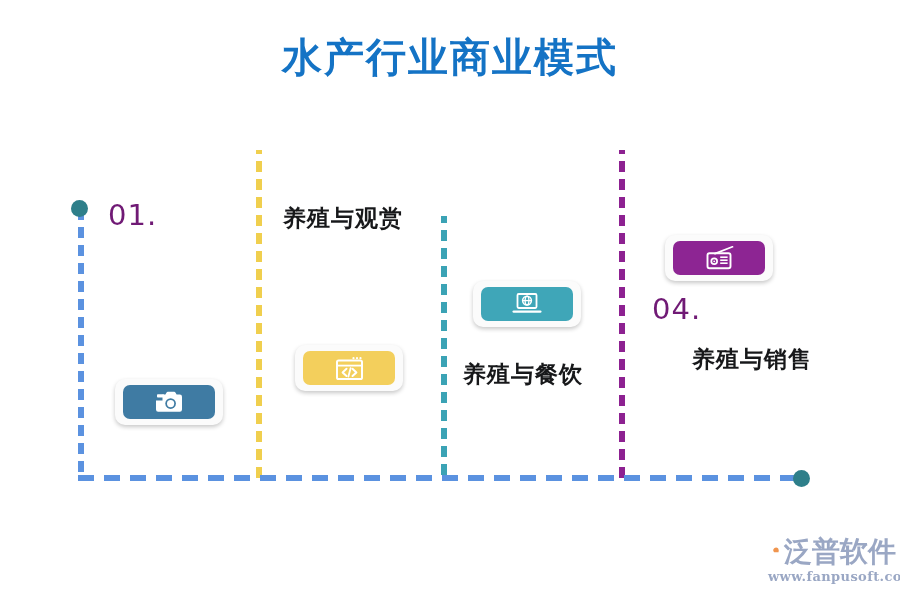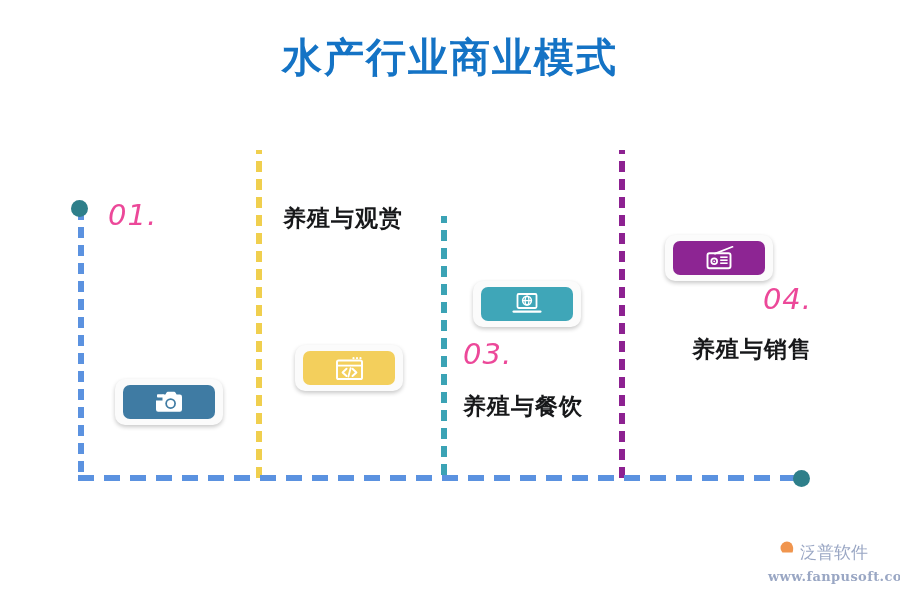--- a/index.html
+++ b/index.html
@@ -52,23 +52,22 @@
     background: #2e7f8a;
   }
 
   
   .step {
     position: absolute;
   }
   .step-num {
     font-family: "DejaVu Sans", "Liberation Sans", sans-serif;
     font-size: 29px;
-    font-style: italic;
     font-weight: 400;
-    color: #ec4899;
+    color: #701a75;
     letter-spacing: 1px;
     line-height: 1.1;
     white-space: nowrap;
   }
   .step-label {
     font-family: "DejaVu Serif", "Liberation Serif", serif;
     font-size: 23px;
     font-weight: 600;
     color: #17181a;
     letter-spacing: 1px;
@@ -107,22 +106,22 @@
     height: 52px;
   }
   .logo-row {
     display: flex;
     align-items: center;
     gap: 4px;
     height: 32px;
   }
   .logo-text {
     font-family: "DejaVu Sans", "Liberation Sans", sans-serif;
-    font-size: 17px;
-    font-weight: 400;
+    font-size: 28px;
+    font-weight: 700;
     color: #9aa7c4;
     letter-spacing: 0px;
     white-space: nowrap;
   }
   .logo-url {
     margin-top: 1px;
     font-family: "DejaVu Serif", "Liberation Serif", serif;
     font-size: 13px;
     font-weight: 700;
     color: #9aa7c4;
@@ -198,38 +197,37 @@
       <svg width="30" height="22" viewBox="0 0 30 22">
         <rect x="5.5" y="1" width="19" height="14" rx="1.2" fill="none" stroke="#ffffff" stroke-width="1.8"></rect>
         <circle cx="15" cy="7.6" r="4.4" fill="none" stroke="#ffffff" stroke-width="1.5"></circle>
         <ellipse cx="15" cy="7.6" rx="1.9" ry="4.4" fill="none" stroke="#ffffff" stroke-width="1.3"></ellipse>
         <line x1="10.6" y1="7.6" x2="19.4" y2="7.6" stroke="#ffffff" stroke-width="1.3"></line>
         <rect x="0.5" y="17.4" width="29" height="2.4" rx="1.2" fill="#ffffff"></rect>
       </svg>
     </div>
   </div>
   <div class="step" style="left:463px; top:339px;">
-    <div class="step-num">03.</div>
     <div class="step-label" style="margin-top:22px; margin-left:0px;">养殖与餐饮</div>
   </div>
 
   <div class="icon-tile" style="left:665px; top:235px;">
     <div class="icon-inner" style="background:#8d2593;">
       <svg width="32" height="24" viewBox="0 0 32 24">
         <line x1="12" y1="7.6" x2="29.5" y2="0.8" stroke="#ffffff" stroke-width="1.7" stroke-linecap="round"></line>
         <rect x="4.5" y="7.2" width="23" height="15" rx="2" fill="none" stroke="#ffffff" stroke-width="1.9"></rect>
         <circle cx="11.2" cy="15.3" r="2.9" fill="none" stroke="#ffffff" stroke-width="1.7"></circle>
         <circle cx="11.2" cy="15.3" r="0.9" fill="#ffffff"></circle>
         <line x1="17.2" y1="11.2" x2="24.6" y2="11.2" stroke="#ffffff" stroke-width="1.6"></line>
         <line x1="17.2" y1="14.2" x2="24.6" y2="14.2" stroke="#ffffff" stroke-width="1.6"></line>
         <line x1="17.2" y1="17.2" x2="24.6" y2="17.2" stroke="#ffffff" stroke-width="1.6"></line>
       </svg>
     </div>
   </div>
-  <div class="step" style="left:652px; top:284px;text-align:right;">
+  <div class="step" style="left:652px; top:294px;">
     <div class="step-num">04.</div>
     <div class="step-label" style="margin-top:20px; margin-left:40px;">养殖与销售</div>
   </div>
 
   <div class="logo">
     <div class="logo-row">
       <svg width="28" height="28" viewBox="0 0 28 28">
         <path d="M13.6 2.4 A11.6 11.6 0 1 0 13.6 25.6 A11.6 11.6 0 0 1 13.6 2.4 Z" fill="#9aa7c4"></path>
         <path d="M23.5 5.5 A10.5 10.5 0 0 1 24.6 14.6 L14.4 14.6 A6 6 0 0 1 23.5 5.5 Z" fill="#f0954e"></path>
       </svg>

